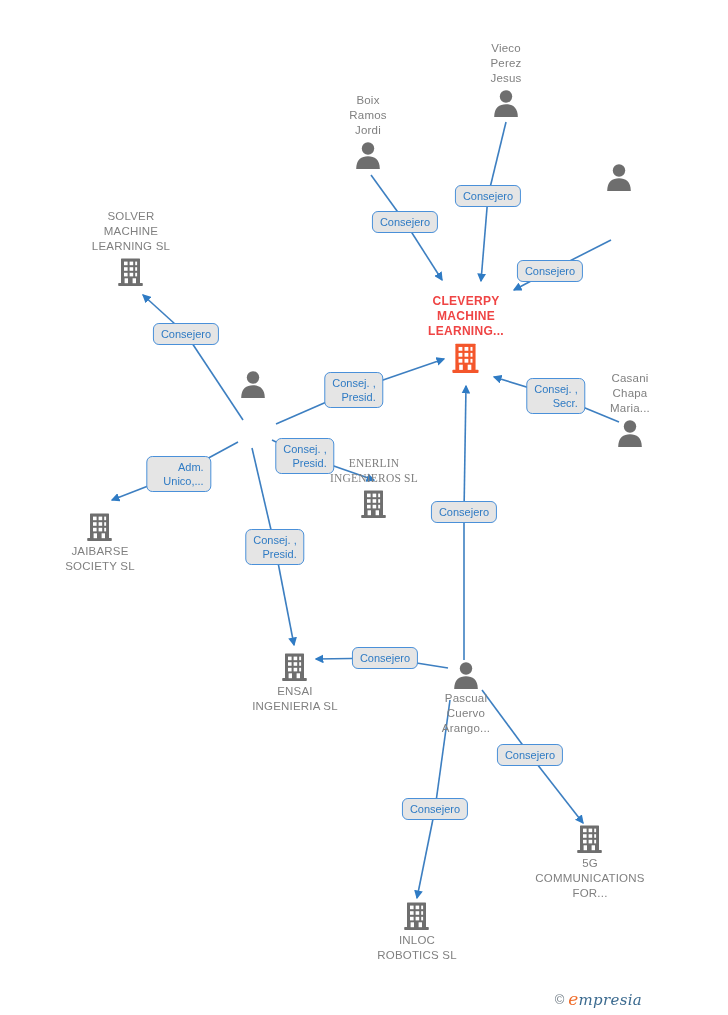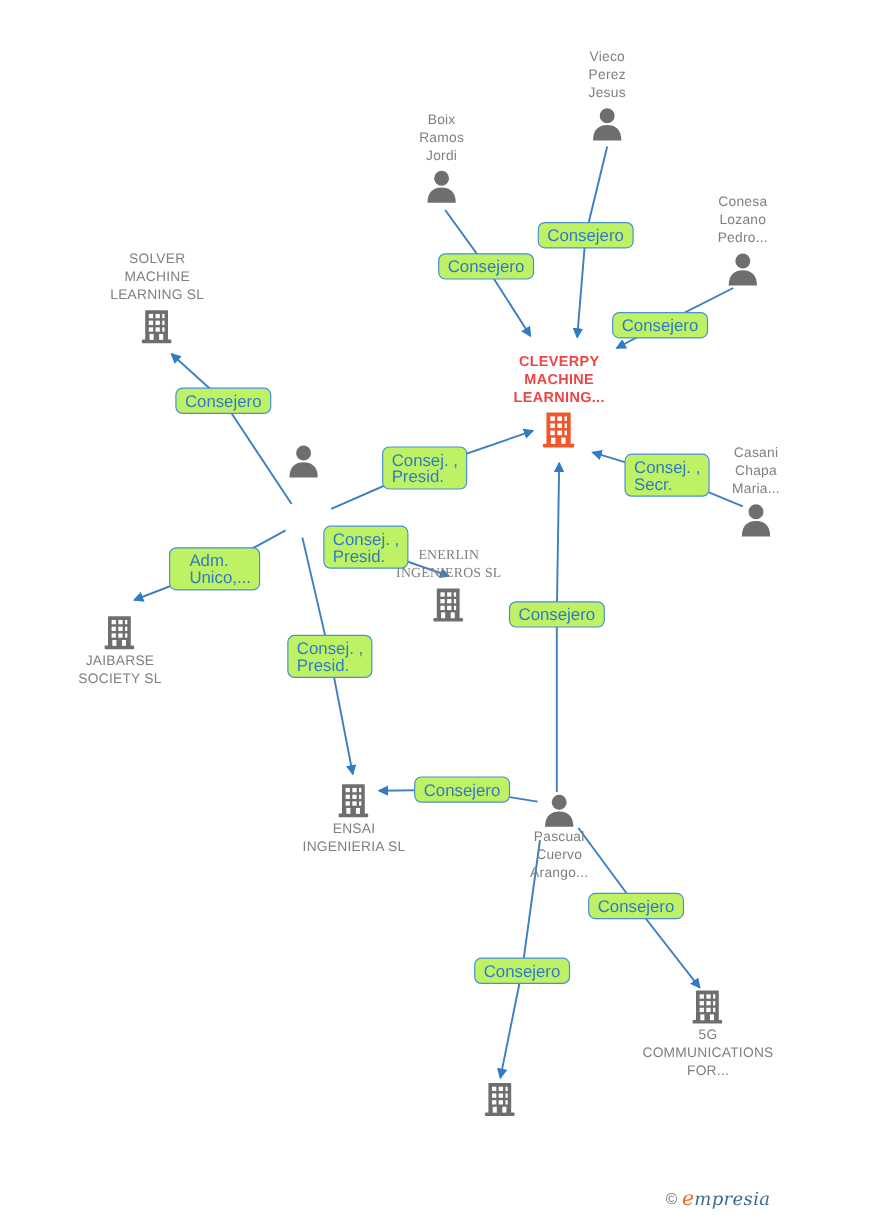--- a/index.html
+++ b/index.html
@@ -55,27 +55,27 @@
     font-size: 12px;
     letter-spacing: 0.3px;
   }
   .node.label-above .label {
     margin-top: 0;
     margin-bottom: 2px;
   }
   .edge-label {
     position: absolute;
     box-sizing: border-box;
-    background: #bef264;
+    background: #e5e5e5;
     border: 1.3px solid #4a90d9;
     border-radius: 6px;
     color: #2f7bc4;
-    font-size: 14px;
+    font-size: 11px;
     line-height: 14px;
-    text-align: left;
+    text-align: right;
     padding: 3px 7px;
     white-space: pre-line;
     transform: translate(-50%, -50%);
   }
   #footer {
     position: absolute;
     right: 10px;
     bottom: 6px;
     font-size: 13px;
     color: #3b6a8f;
@@ -155,23 +155,20 @@
       <div class="node person label-above" style="left: 368px; top: 93px;">
         <span class="label">Boix
 Ramos
 Jordi</span>
         <span class="glyph"><svg width="30" height="30" viewBox="0 0 30 30" xmlns="http://www.w3.org/2000/svg">
             <circle cx="15" cy="8.5" r="6.2" fill="#6e6e6e"></circle>
             <path d="M3.2 29 C3.2 19.6 8.4 16.2 15 16.2 C21.6 16.2 26.8 19.6 26.8 29 Z" fill="#6e6e6e"></path>
           </svg></span>
       </div>
       <div class="node person label-above" style="left: 619px; top: 162px;">
-        <span class="label">Conesa
-Lozano
-Pedro...</span>
         <span class="glyph"><svg width="30" height="30" viewBox="0 0 30 30" xmlns="http://www.w3.org/2000/svg">
             <circle cx="15" cy="8.5" r="6.2" fill="#6e6e6e"></circle>
             <path d="M3.2 29 C3.2 19.6 8.4 16.2 15 16.2 C21.6 16.2 26.8 19.6 26.8 29 Z" fill="#6e6e6e"></path>
           </svg></span>
       </div>
       <div class="node company label-above" style="left: 131px; top: 209px;">
         <span class="label">SOLVER
 MACHINE
 LEARNING  SL</span>
         <span class="glyph"><svg width="32" height="32" viewBox="0 0 32 32" xmlns="http://www.w3.org/2000/svg">
@@ -334,20 +331,22 @@
               <rect x="9" y="11.2" width="3.6" height="3.6"></rect>
               <rect x="14.6" y="11.2" width="3.6" height="3.6"></rect>
               <rect x="20.2" y="11.2" width="1.9" height="3.6"></rect>
               <rect x="9" y="16.8" width="3.6" height="3.6"></rect>
               <rect x="14.6" y="16.8" width="3.6" height="3.6"></rect>
               <rect x="20.2" y="16.8" width="1.9" height="3.6"></rect>
               <rect x="9.6" y="22.3" width="3.4" height="4.9"></rect>
               <rect x="17.6" y="22.3" width="3.4" height="4.9"></rect>
             </g>
           </svg></span>
+        <span class="label">INLOC
+ROBOTICS  SL</span>
       </div>
     </div>
   <div id="label-layer">
       <div class="edge-label" style="left: 488px; top: 196px;">Consejero</div>
       <div class="edge-label" style="left: 405px; top: 222px;">Consejero</div>
       <div class="edge-label" style="left: 550px; top: 271px;">Consejero</div>
       <div class="edge-label" style="left: 186px; top: 334px;">Consejero</div>
       <div class="edge-label" style="left: 354px; top: 390px;">Consej. ,
 Presid.</div>
       <div class="edge-label" style="left: 305px; top: 456px;">Consej. ,

